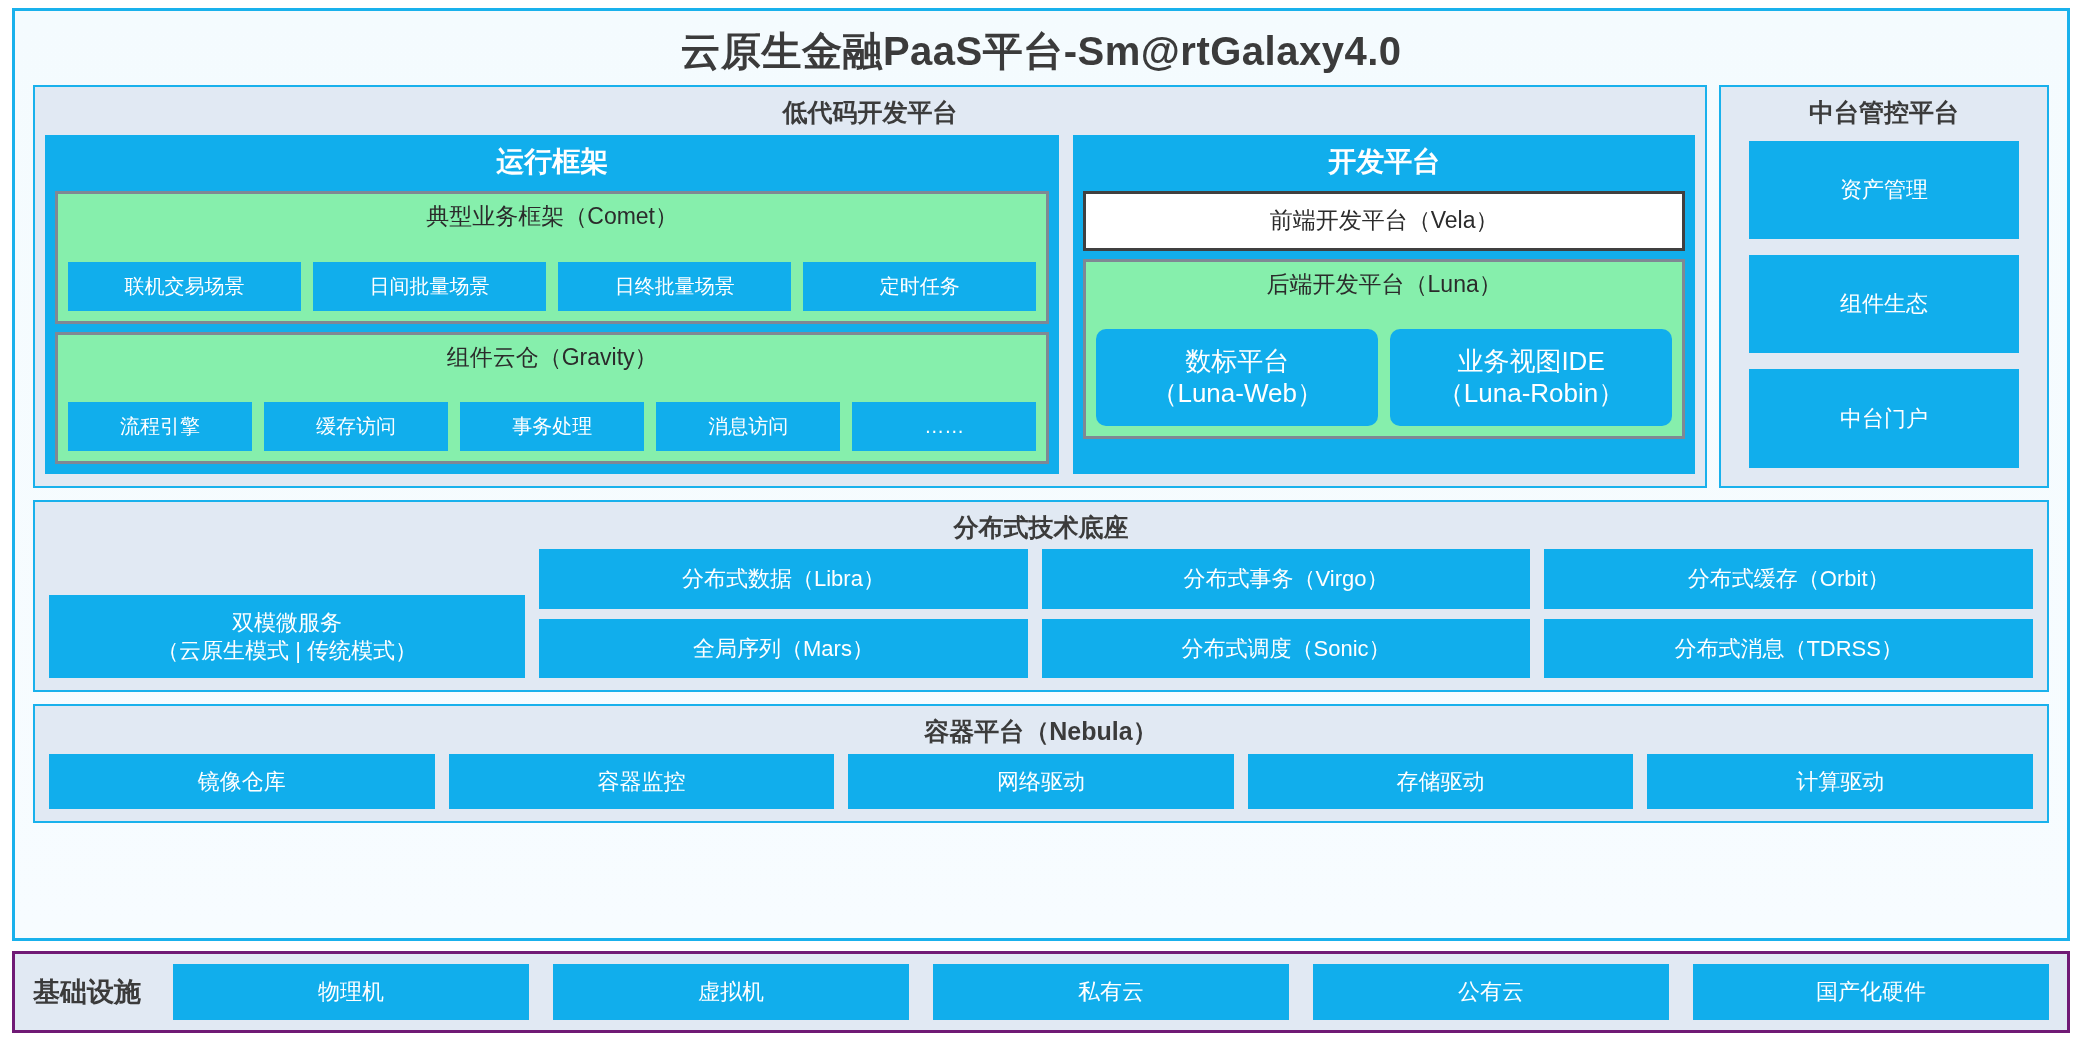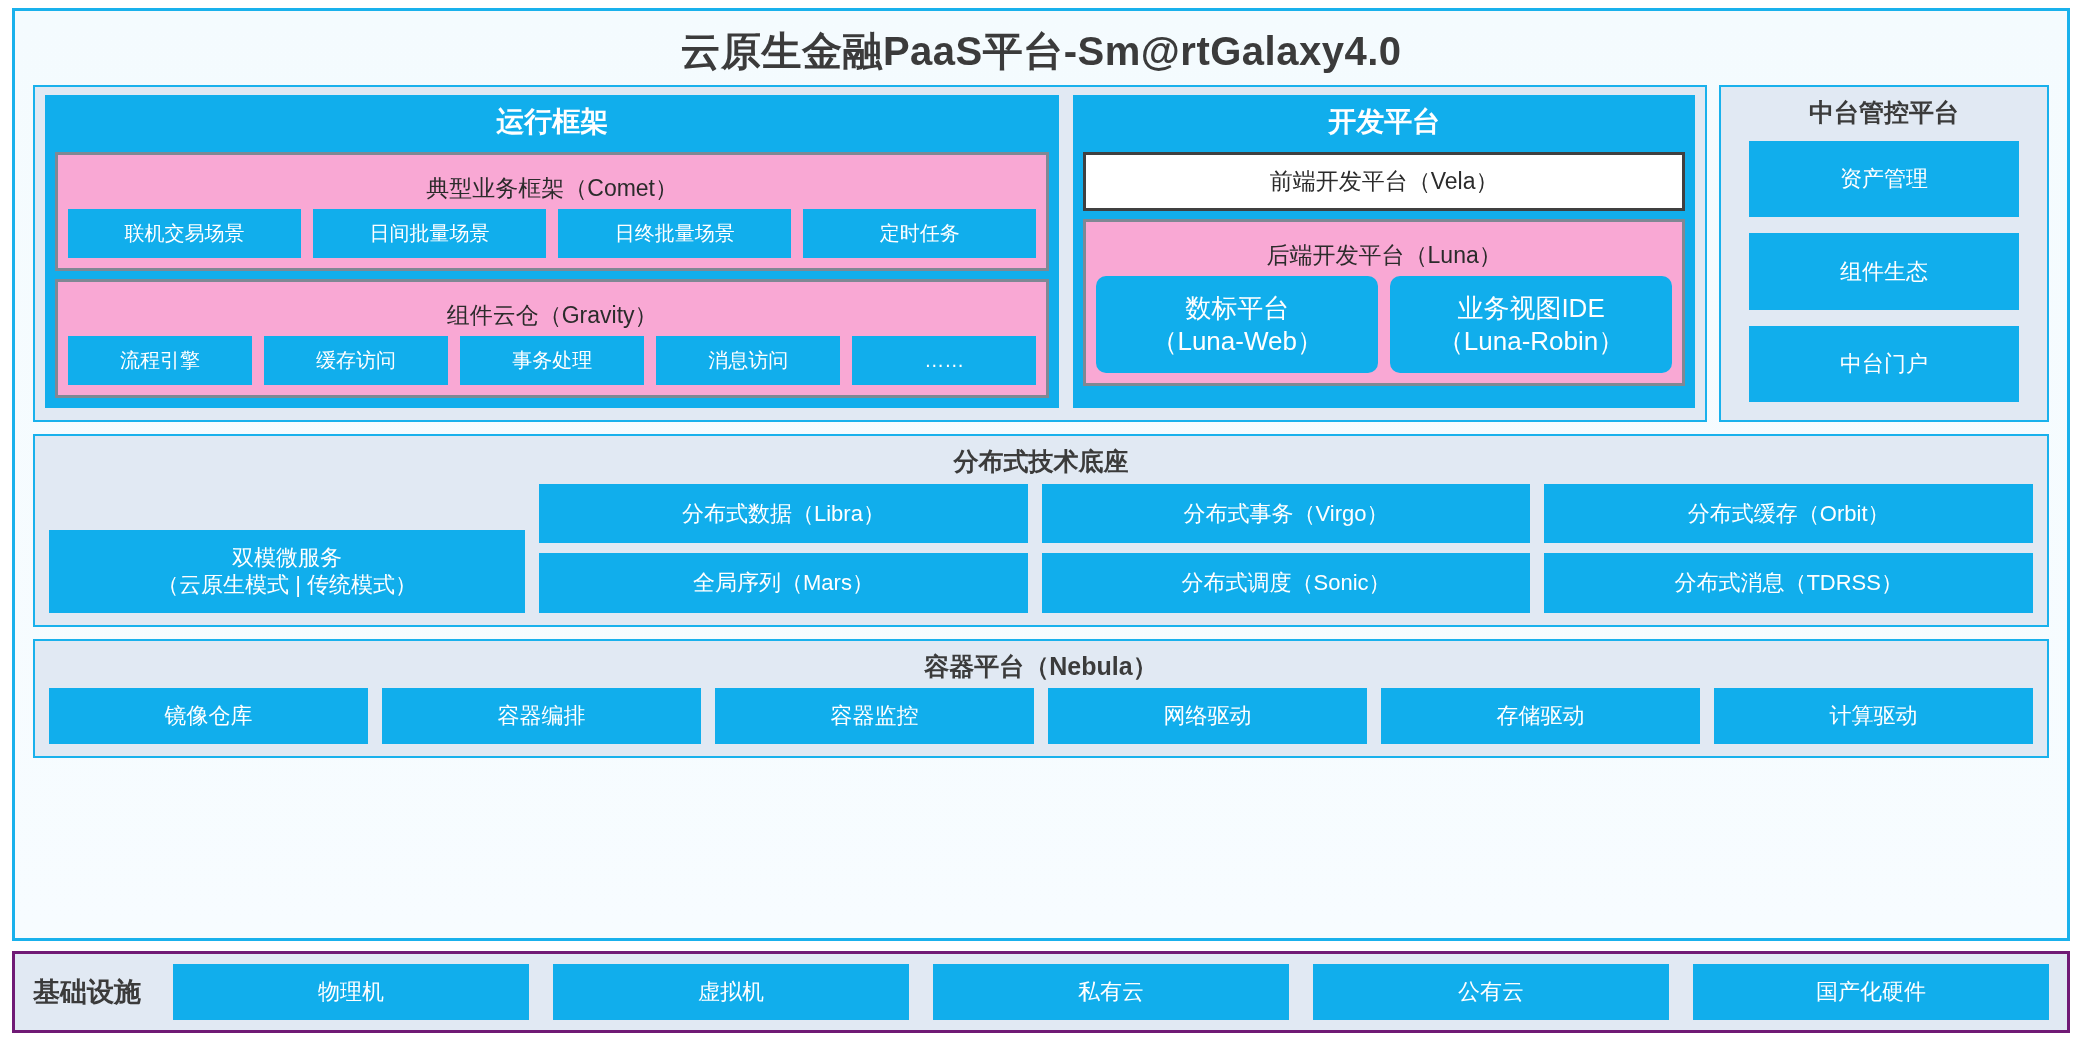--- a/index.html
+++ b/index.html
@@ -72,24 +72,24 @@
     text-align: center;
     color: #ffffff;
     font-size: 28px;
     font-weight: 700;
     padding: 4px 0 6px 0;
     line-height: 1.1;
   }
 
   
   .white-card {
-    background: #f9a8d4;
+    background: #86efac;
     border: 3px solid #7f8894;
-    padding: 17px 10px 10px 10px;
-    display: flex; flex-direction: column;
+    padding: 6px 10px 10px 10px;
+    display: flex; flex-direction: column; gap: 24px;
   }
   .white-card-title {
     text-align: center;
     font-size: 23px;
     color: #2b2b2b;
     padding: 4px 0 8px 0;
     line-height: 1.1;
   }
   .white-plain {
     background: #ffffff;
@@ -153,20 +153,21 @@
 
 <div class="canvas">
 
   <div class="main-frame">
 
     <div class="app-title">云原生金融PaaS平台-Sm@rtGalaxy4.0</div>
 
     <div class="top-row">
 
       <div class="panel lowcode">
+        <div class="panel-title">低代码开发平台</div>
 
         <div class="lowcode-body">
 
           <div class="blue-group runtime">
             <div class="blue-group-title">运行框架</div>
 
             <div class="white-card">
               <div class="white-card-title">典型业务框架（Comet）</div>
               <div class="chip-row">
                 <div class="chip">联机交易场景</div>
@@ -237,21 +238,20 @@
           <div class="chip big">分布式缓存（Orbit）</div>
           <div class="chip big">分布式消息（TDRSS）</div>
         </div>
       </div>
     </div>
 
     <div class="panel" style="margin-top:12px">
       <div class="panel-title">容器平台（Nebula）</div>
       <div class="nebula-row">
         <div class="chip big">镜像仓库</div>
-        <div class="chip big">容器编排</div>
         <div class="chip big">容器监控</div>
         <div class="chip big">网络驱动</div>
         <div class="chip big">存储驱动</div>
         <div class="chip big">计算驱动</div>
       </div>
     </div>
 
     <div class="spacer"></div>
   </div>
 

